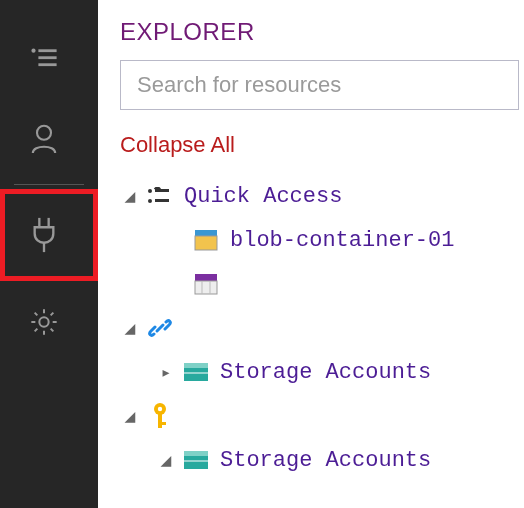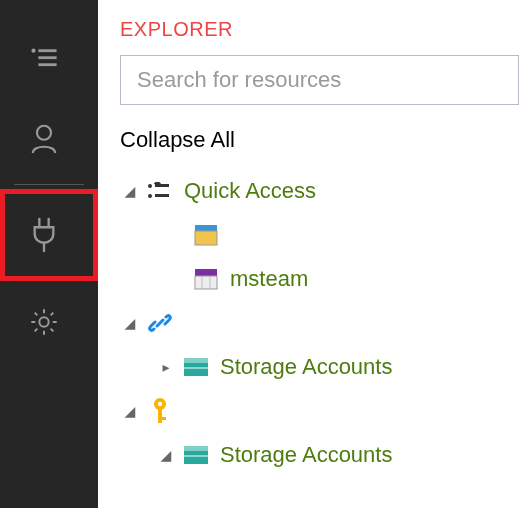--- a/index.html
+++ b/index.html
@@ -4,31 +4,31 @@
 <style>
   * { box-sizing: border-box; margin: 0; padding: 0; }
   html, body { width: 524px; height: 508px; overflow: hidden; font-family: "Segoe UI", Arial, sans-serif; background: #fff; }
   .app { display: flex; width: 100%; height: 100%; }
   .sidebar { width: 98px; background: #262626; display: flex; flex-direction: column; align-items: center; padding-top: 16px; gap: 0; flex-shrink: 0; }
   .sb-item { width: 98px; height: 82px; display: flex; align-items: center; justify-content: center; }
   .sb-rule { width: 70px; height: 0; border-top: 1px solid #555; margin: 4px 0; }
   .sb-selected { border: 5px solid #ed1c24; height: 92px; }
   .sb-item svg { opacity: 0.75; }
   .main { flex: 1; display: flex; flex-direction: column; overflow: hidden; }
-  .panel-title { font-size: 20px; color: #ef4444; padding: 18px 0 14px 22px; letter-spacing: 0.5px; }
+  .panel-title { font-size: 24px; color: #701a75; padding: 18px 0 14px 22px; letter-spacing: 0.5px; }
   .search-wrap { padding: 0 5px 16px 22px; }
   .search { width: 100%; height: 50px; border: 1px solid #b9b9c8; padding: 0 16px; font-size: 22px; color: #333; }
   .search::placeholder { color: #9a9a9a; }
-  .collapse { color: #000000; font-size: 22px; padding: 6px 0 16px 22px; cursor: pointer; }
+  .collapse { color: #b91c1c; font-size: 22px; padding: 6px 0 16px 22px; cursor: pointer; }
   .tree { padding-left: 22px; font-size: 22px; color: #222; }
   .row { display: flex; align-items: center; height: 44px; white-space: nowrap; overflow: hidden; }
   .indent { display:inline-block; width: 36px; flex-shrink: 0; }
   .caret { width: 20px; display: inline-flex; justify-content: center; color: #666; font-size: 14px; flex-shrink:0; margin-right: 6px; }
   .ico { width: 28px; height: 28px; display: inline-flex; align-items: center; justify-content: center; margin-right: 10px; flex-shrink:0; }
-  .label { color: #4d7c0f; }
+  .label { color: #4c1d95; font-family: Liberation Mono, monospace; }
 </style>
 </head>
 <body>
 
 <div class="app">
   <div class="sidebar">
     <div class="sb-item">
       <span class="ico">
         <svg width="40" height="28" viewBox="0 0 40 28">
           <circle cx="5" cy="5" r="3" fill="#bfbfbf"></circle>
@@ -102,34 +102,34 @@
       <div class="row">
         <span class="indent"></span>
           <span class="indent"></span>
         <span class="ico">
           <svg width="24" height="22" viewBox="0 0 24 22">
             <rect x="1" y="1" width="22" height="6" fill="#3a97d3"></rect>
             <rect x="1" y="7" width="22" height="14" fill="#f2c34d"></rect>
             <rect x="1" y="7" width="22" height="14" fill="none" stroke="#999"></rect>
           </svg>
         </span>
+        <span class="label">blob-container-01</span>
       </div>
 
       <div class="row">
         <span class="indent"></span>
           <span class="indent"></span>
         <span class="ico">
           <svg width="24" height="22" viewBox="0 0 24 22">
             <rect x="1" y="1" width="22" height="7" fill="#7b2fa0"></rect>
             <rect x="1" y="8" width="22" height="13" fill="#eee" stroke="#999"></rect>
             <line x1="8" y1="8" x2="8" y2="21" stroke="#bbb"></line>
               <line x1="16" y1="8" x2="16" y2="21" stroke="#bbb"></line>
           </svg>
         </span>
-        <span class="label">msteam</span>
       </div>
 
       <div class="row">
         <span class="caret">◢</span>
         <span class="ico">
           <svg width="26" height="26" viewBox="0 0 26 26">
             <path d="M10 16 L16 10" stroke="#1e88e5" stroke-width="3" stroke-linecap="round"></path>
             <path d="M7 19 C4 22 1 19 4 16 L8 12" stroke="#1e88e5" stroke-width="3" fill="none" stroke-linecap="round"></path>
             <path d="M19 7 C22 4 25 7 22 10 L18 14" stroke="#1e88e5" stroke-width="3" fill="none" stroke-linecap="round"></path>
           </svg>

